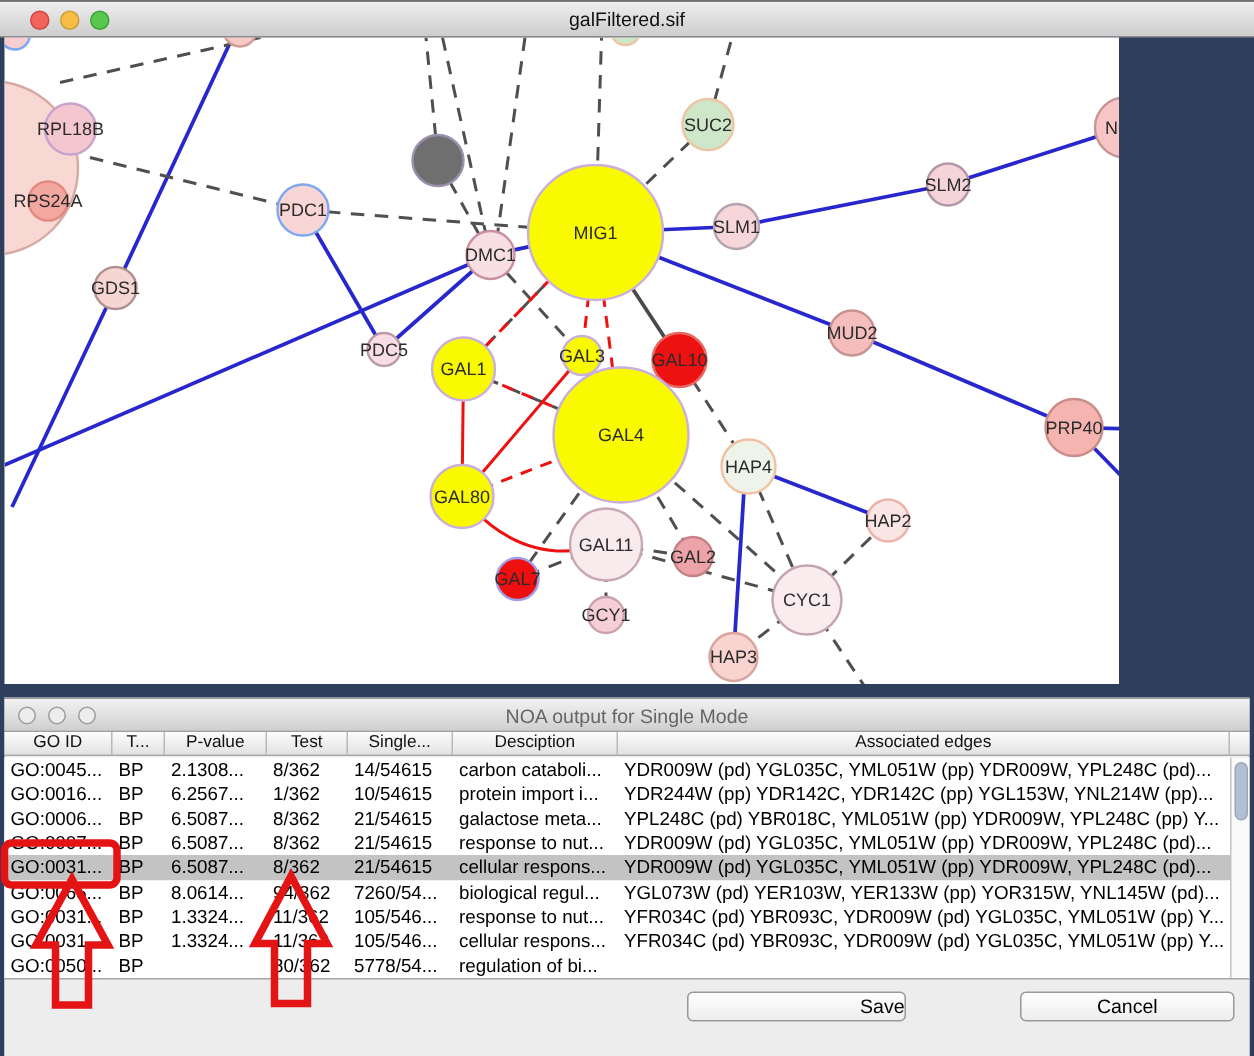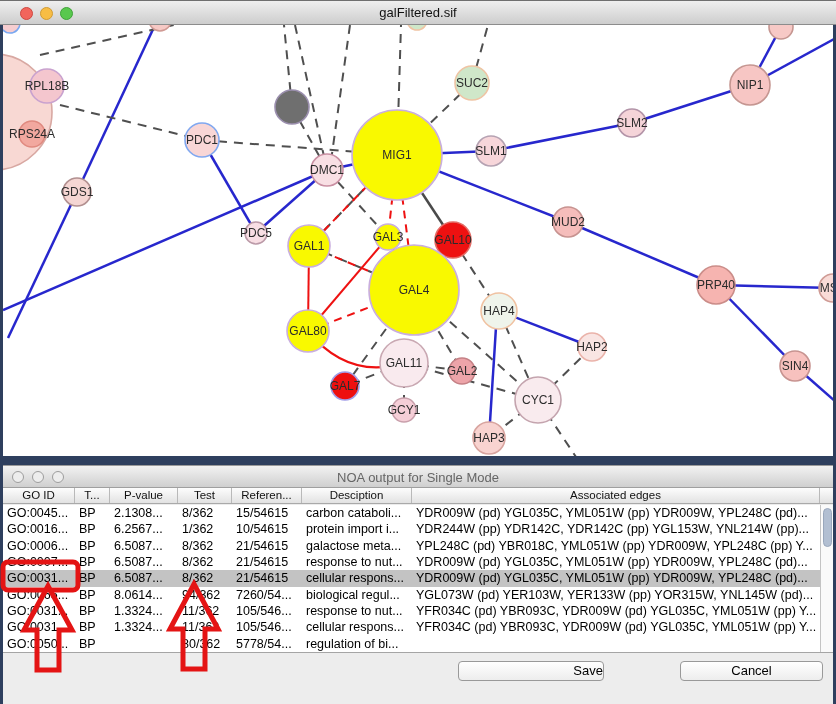--- a/index.html
+++ b/index.html
@@ -9,21 +9,21 @@
   
   .win1-titlebar{position:absolute;left:0;top:0;width:836px;height:25px;
     background:linear-gradient(#efefef,#cdcdcd);border-top:1px solid #6f6f6f;
     border-bottom:1px solid #8c8c8c;box-sizing:border-box;}
   .win1-title{position:absolute;left:0;right:0;top:4px;text-align:center;
     font-size:13px;font-weight:500;color:#111;}
   .tl{position:absolute;top:6px;width:13px;height:13px;border-radius:50%;box-sizing:border-box;}
   .tl.red{left:20px;background:#f2655c;border:1px solid #ce4840;}
   .tl.yel{left:40px;background:#f7bd45;border:1px solid #d19b33;}
   .tl.grn{left:60px;background:#59c84e;border:1px solid #3fa338;}
-  .canvas-wrap{position:absolute;left:3px;top:25px;width:830px;height:431px;background:#fff;overflow:hidden;}
+  .canvas-wrap{position:absolute;left:3px;top:25px;width:743px;height:431px;background:#fff;overflow:hidden;}
   .canvas-wrap svg{display:block;}
   .nlabel{font-size:12px;fill:#2b2b2b;}
 
   
   .win2{position:absolute;left:3px;top:465px;width:830px;height:239px;background:#ececec;}
   .win2-titlebar{position:absolute;left:0;top:0;width:830px;height:23px;
     background:linear-gradient(#f2f2f2,#cfcfcf);border-top:1px solid #9a9a9a;
     border-bottom:1px solid #9f9f9f;box-sizing:border-box;}
   .win2-title{position:absolute;left:0;right:0;top:4px;text-align:center;font-size:13px;color:#666;}
   .tl2{position:absolute;top:5px;width:12px;height:12px;border-radius:50%;
@@ -195,32 +195,32 @@
       <span class="tl2 b"></span>
       <span class="tl2 c"></span>
       <div class="win2-title">NOA output for Single Mode</div>
     </div>
 
     <div class="thead">
         <div class="th" style="width: 72px;">GO ID</div>
         <div class="th" style="width: 35px;">T...</div>
         <div class="th" style="width: 68px;">P-value</div>
         <div class="th" style="width: 54px;">Test</div>
-        <div class="th" style="width: 70px;">Referen...</div>
+        <div class="th" style="width: 70px;">Single...</div>
         <div class="th" style="width: 110px;">Desciption</div>
         <div class="th" style="width: 408px;">Associated edges</div>
         <div class="th" style="width: 13px; border-right: none;"></div>
       </div>
     <div class="tbody">
         <div class="trow">
           <div class="td" style="width: 72px;">GO:0045...</div>
           <div class="td" style="width: 35px;">BP</div>
           <div class="td" style="width: 68px;">2.1308...</div>
           <div class="td" style="width: 54px;">8/362</div>
-          <div class="td" style="width: 70px;">15/54615</div>
+          <div class="td" style="width: 70px;">14/54615</div>
           <div class="td" style="width: 110px;">carbon cataboli...</div>
           <div class="td" style="width: 408px;">YDR009W (pd) YGL035C, YML051W (pp) YDR009W, YPL248C (pd)...</div>
         </div>
         <div class="trow">
           <div class="td" style="width: 72px;">GO:0016...</div>
           <div class="td" style="width: 35px;">BP</div>
           <div class="td" style="width: 68px;">6.2567...</div>
           <div class="td" style="width: 54px;">1/362</div>
           <div class="td" style="width: 70px;">10/54615</div>
           <div class="td" style="width: 110px;">protein import i...</div>

